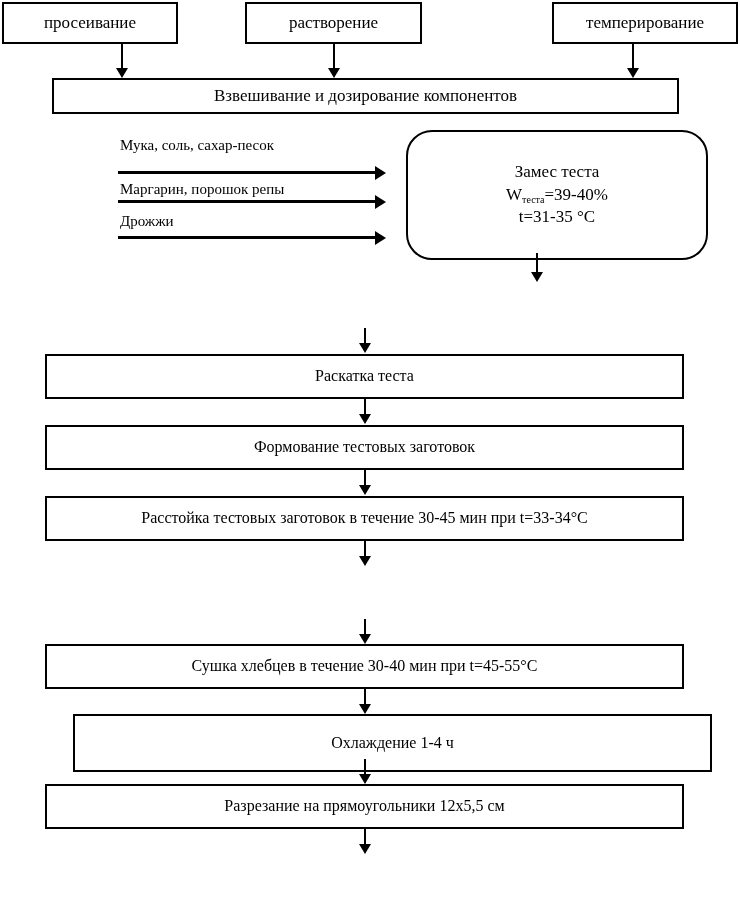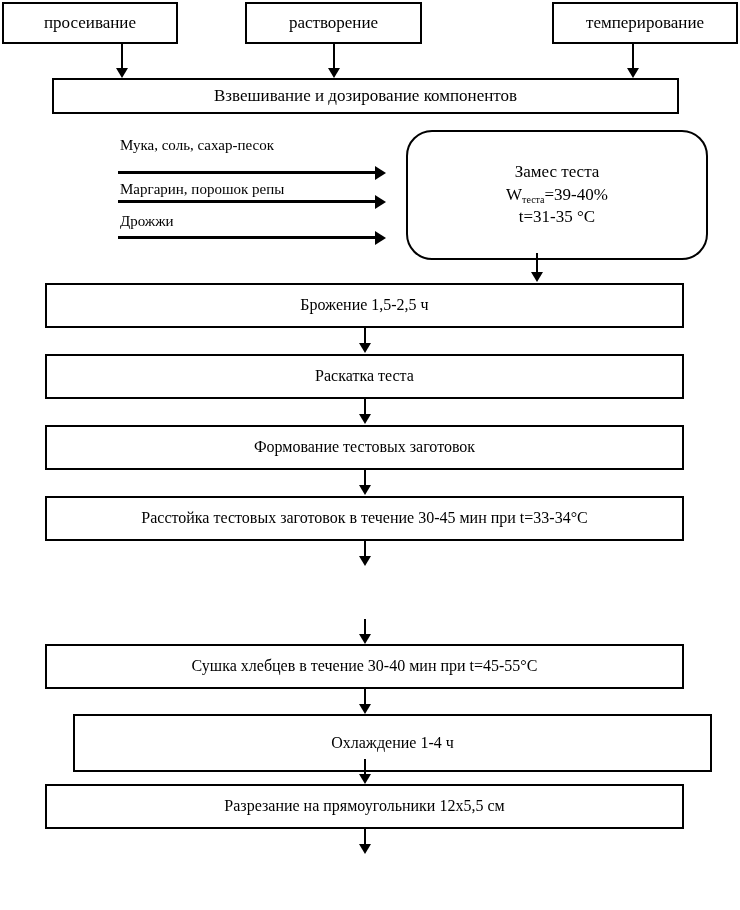--- a/index.html
+++ b/index.html
@@ -138,23 +138,20 @@
   <div class="harrow" style="left:118px; top:236px; width:258px;"></div>
 
   <div class="box round-box" style="left:386px; top:130px; width:302px; height:130px;margin-left:20px;">
     <span class="line">Замес теста</span>
     <span class="line"><span>W</span><sub>теста</sub><span>=39-40%</span></span>
     <span class="line">t=31-35 °C</span>
   </div>
 
   <div class="varrow" style="left:536px; top:253px; height:20px;"></div>
 
-  <div class="box step-box" style="left:45px; top:283px; width:639px; height:45px;">
-    <span class="lbl">Брожение 1,5-2,5 ч</span>
-  </div>
   <div class="varrow" style="left:364px; top:328px; height:16px;"></div>
 
   <div class="box step-box" style="left:45px; top:354px; width:639px; height:45px;">
     <span class="lbl">Раскатка теста</span>
   </div>
   <div class="varrow" style="left:364px; top:399px; height:16px;"></div>
 
   <div class="box step-box" style="left:45px; top:425px; width:639px; height:45px;">
     <span class="lbl">Формование тестовых заготовок</span>
   </div>

